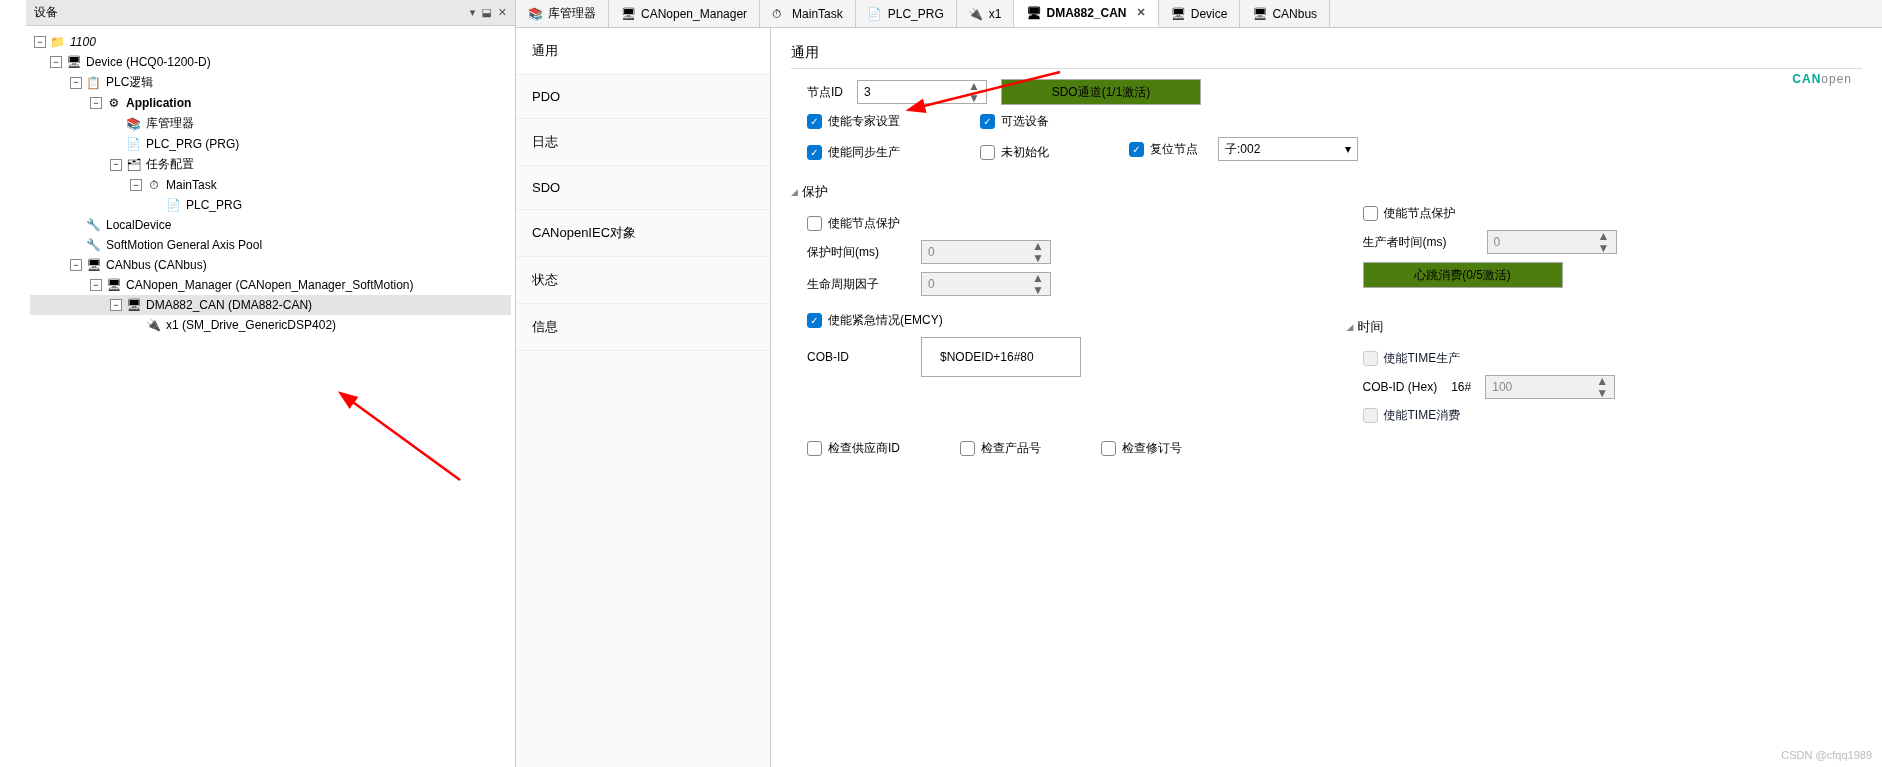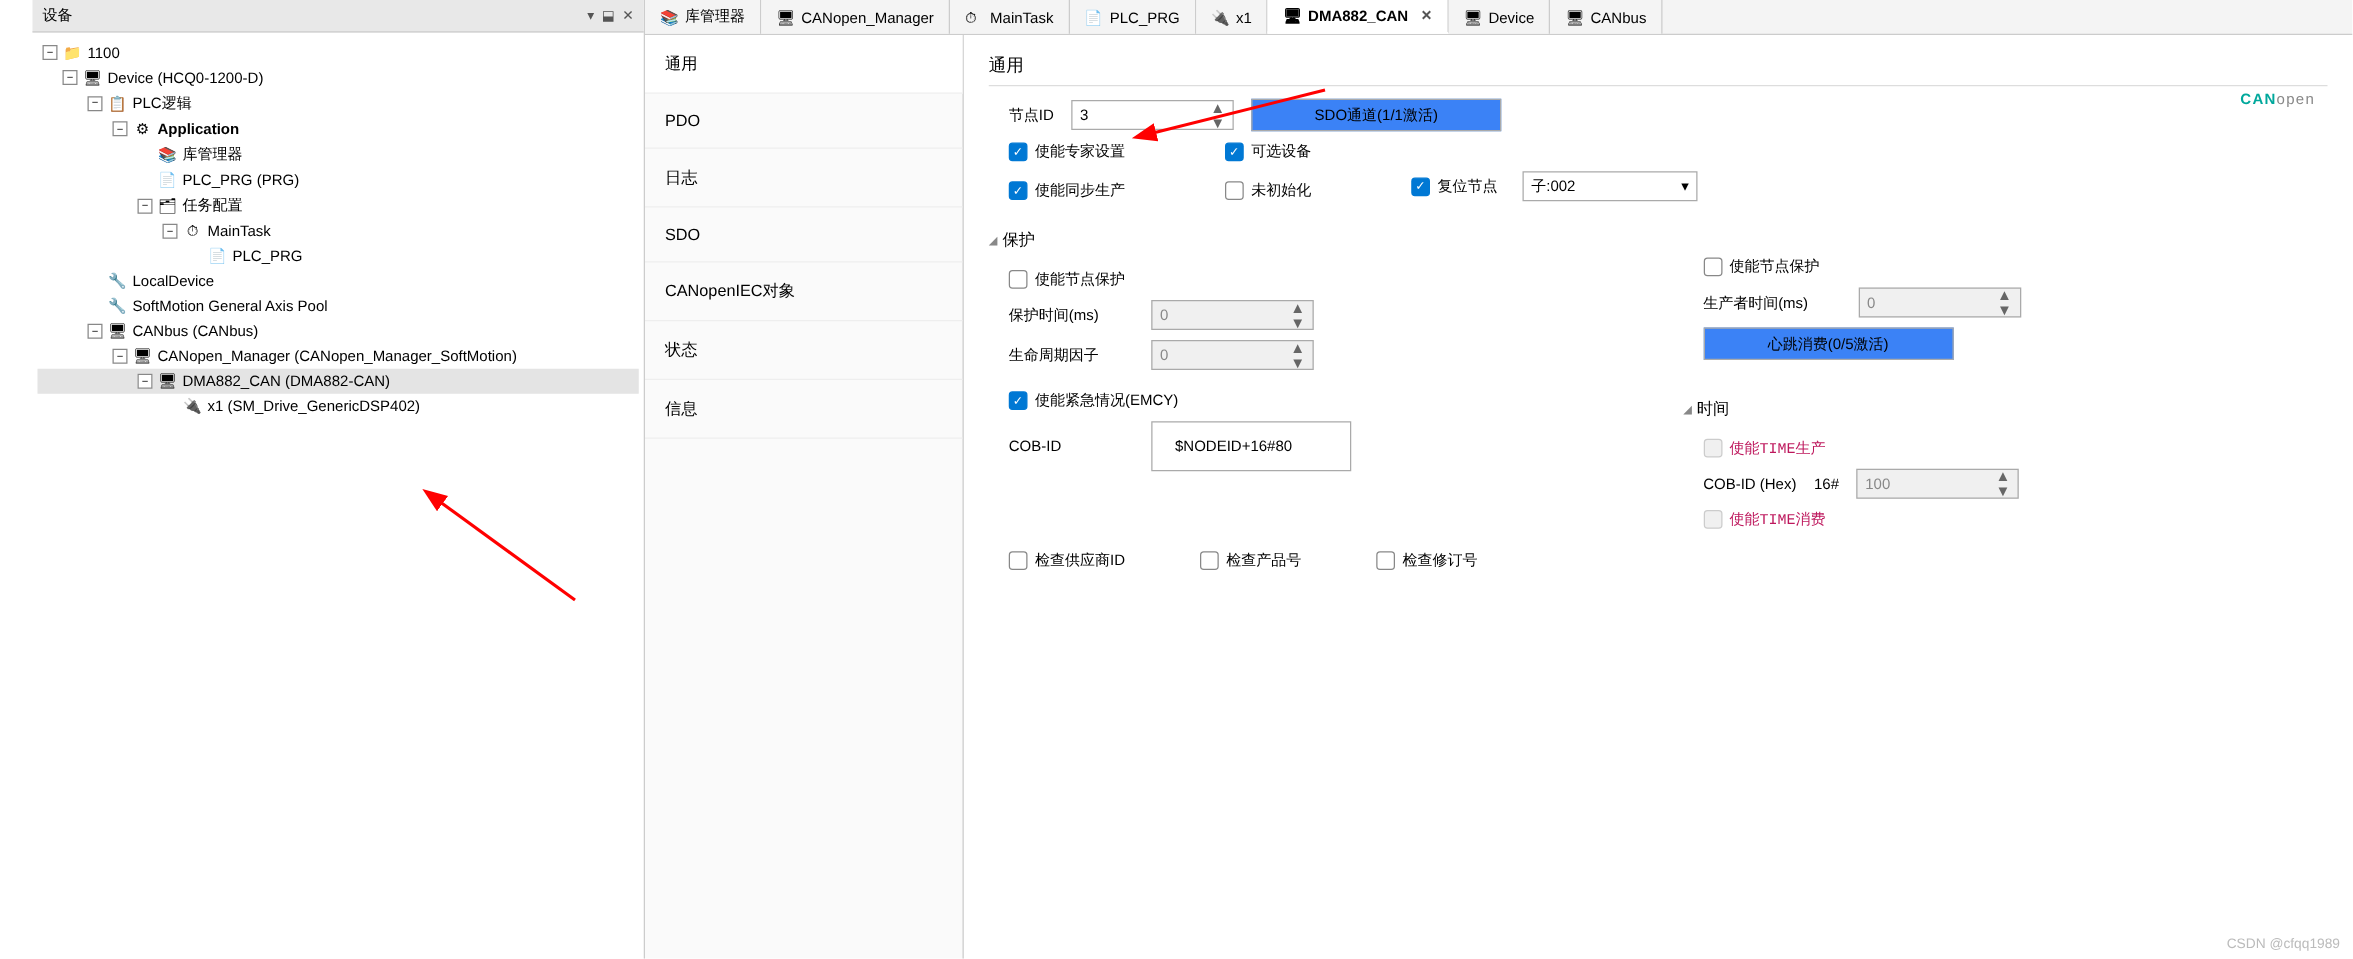--- a/index.html
+++ b/index.html
@@ -21,21 +21,21 @@
 .indent1 { padding-left: 20px; }
 .indent2 { padding-left: 40px; }
 .indent3 { padding-left: 60px; }
 .indent4 { padding-left: 80px; }
 .indent5 { padding-left: 100px; }
 .indent6 { padding-left: 120px; }
 .tree-expander { width: 12px; height: 12px; border: 1px solid #888; display: inline-flex; align-items: center; justify-content: center; font-size: 9px; margin-right: 4px; line-height: 1; background: #fff; }
 .tree-spacer { width: 16px; display: inline-block; }
 .tree-icon { width: 16px; height: 16px; margin-right: 4px; display: inline-flex; align-items: center; justify-content: center; }
 .tree-label { font-size: 12px; }
-.tree-label.italic { }
+.tree-label.italic { font-style: italic; }
 .tree-label.bold { font-weight: bold; }
 
 
 .right-panel { flex: 1; display: flex; flex-direction: column; }
 .tabs { display: flex; background: #f4f4f4; border-bottom: 1px solid #ccc; height: 28px; }
 .tab { padding: 4px 12px; border-right: 1px solid #ccc; display: flex; align-items: center; gap: 6px; cursor: pointer; background: #f4f4f4; font-size: 12px; }
 .tab.active { background: #fff; border-bottom: 2px solid #fff; font-weight: bold; }
 .tab-icon { width: 14px; height: 14px; display: inline-flex; }
 .tab-close { font-size: 11px; color: #555; margin-left: 4px; }
 
@@ -50,30 +50,30 @@
 .main { flex: 1; padding: 10px 20px; overflow: auto; position: relative; }
 .section-title { font-size: 14px; padding: 6px 0; border-bottom: 1px solid #ddd; margin-bottom: 10px; }
 .collapse-title { display: flex; align-items: center; font-size: 13px; padding: 6px 0; margin-top: 8px; }
 .collapse-title::before { content: "◢"; font-size: 9px; margin-right: 4px; color: #888; }
 
 .form-row { display: flex; align-items: center; gap: 14px; margin: 8px 0 8px 16px; flex-wrap: wrap; }
 .form-label { font-size: 12px; }
 .num-input { width: 130px; height: 24px; border: 1px solid #aaa; padding: 2px 6px; display: flex; align-items: center; justify-content: space-between; background: #fff; }
 .num-input.disabled { background: #f0f0f0; color: #888; }
 .num-spin { display: flex; flex-direction: column; font-size: 7px; line-height: 1; color: #666; }
-.btn { height: 24px; padding: 12px 20px; border: 1px solid #aaa; background: #3b82f6; cursor: pointer; display: inline-flex; align-items: center; }
+.btn { height: 24px; padding: 12px 20px; border: 1px solid #aaa; background: #4d7c0f; cursor: pointer; display: inline-flex; align-items: center; }
 .btn.wide { width: 200px; justify-content: center; }
 .select { width: 140px; height: 24px; border: 1px solid #aaa; padding: 2px 6px; display: flex; align-items: center; justify-content: space-between; background: #fff; }
 .text-input { width: 160px; height: 40px; border: 1px solid #aaa; padding: 2px 18px; background: #fff; display: flex; align-items: center; }
 
 .checkbox { display: flex; align-items: center; gap: 6px; }
 .cb-box { width: 15px; height: 15px; border: 1px solid #888; border-radius: 3px; display: inline-flex; align-items: center; justify-content: center; }
 .cb-box.checked { background: #0078d4; border-color: #0078d4; color: #fff; font-size: 10px; }
 .cb-box.disabled { background: #f0f0f0; border-color: #ccc; }
-.cb-label.disabled { color: #be185d; font-family: Liberation Mono, monospace; }
+.cb-label.disabled { color: #0f172a; }
 
 .two-col { display: flex; gap: 40px; }
 .col { flex: 1; }
 
 .canopen-logo { position: absolute; top: 30px; right: 30px; font-size: 28px; font-family: Arial; letter-spacing: 1px; }
 .canopen-logo .can { color: #00a89c; font-weight: bold; }
 .canopen-logo .open { color: #888; }
 
 .arrow { position: absolute; pointer-events: none; }
 

